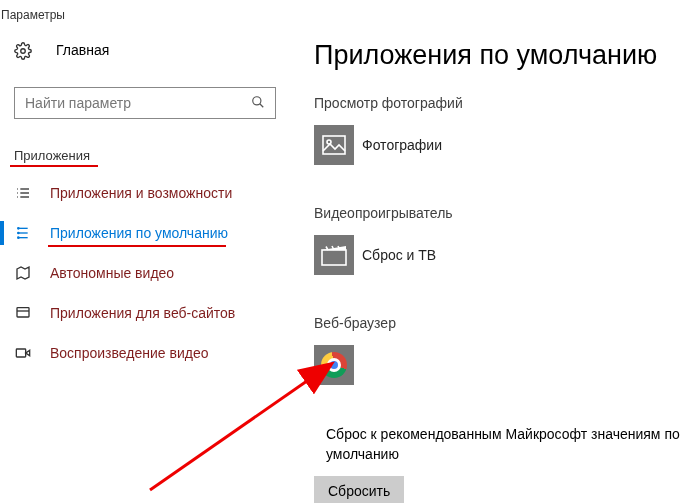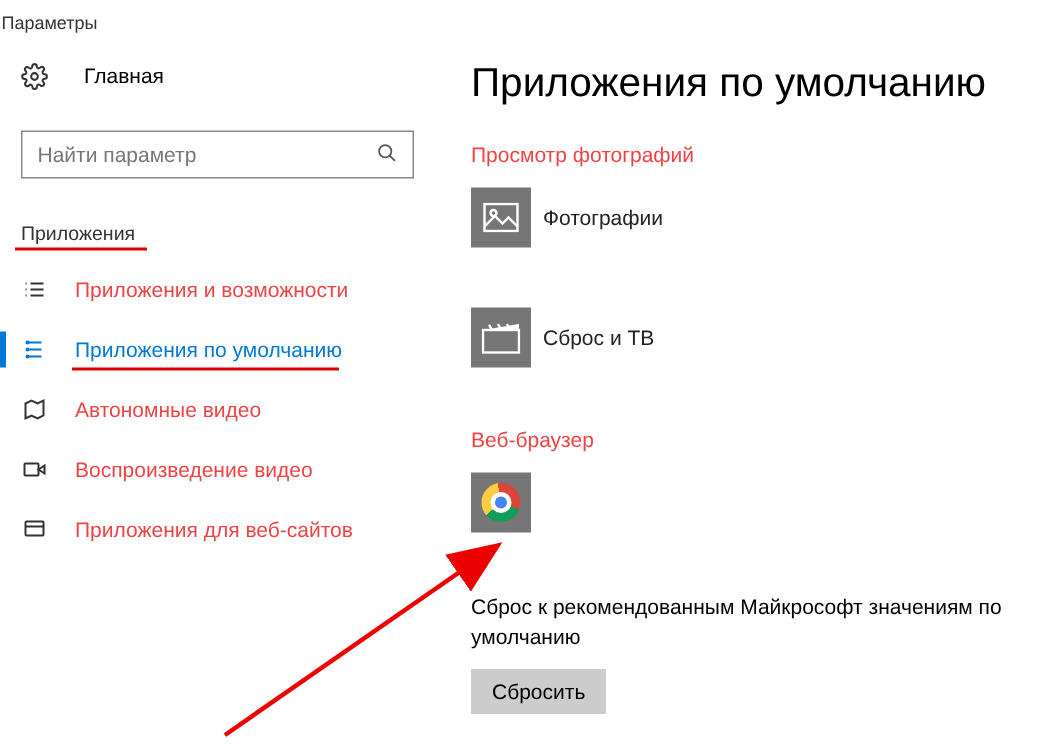--- a/index.html
+++ b/index.html
@@ -72,21 +72,21 @@
     height: 2px;
     background: #d00;
   }
   .navlist { list-style: none; }
   .navitem {
     display: flex;
     align-items: center;
     gap: 18px;
     padding: 12px 0;
     font-size: 14px;
-    color: #ef4444;
+    color: #7f1d1d;
     cursor: pointer;
     position: relative;
   }
   .navitem .navicon { width: 18px; display: flex; justify-content: center; }
   .navitem.selected { color: #0078d7; }
   .navitem.selected::before {
     content: "";
     position: absolute;
     left: -14px;
     top: 8px; bottom: 8px;
@@ -106,40 +106,40 @@
     flex: 1;
     padding: 10px 20px 0 24px;
   }
   .main h1 {
     font-weight: 300;
     font-size: 27px;
     margin-bottom: 24px;
   }
   .sec-title {
     font-size: 14px;
-    color: #ef4444;
+    color: #404040;
     margin-bottom: 14px;
   }
   .app-row {
     display: flex;
     align-items: center;
     gap: 8px;
     margin-bottom: 40px;
     cursor: pointer;
   }
   .app-icon {
     width: 40px; height: 40px;
     display: flex;
     align-items: center;
     justify-content: center;
   }
   .gray-tile { background: #767676; }
   .app-label { font-size: 14px; color: #222; }
   .reset-block { margin-top: 8px; }
-  .reset-text { font-size: 14px; margin-bottom: 12px; line-height: 1.4; }
+  .reset-text { font-size: 14px; margin-bottom: 12px; line-height: 1.4; margin-left: 12px; }
   .reset-btn {
     background: #ccc;
     border: none;
     padding: 7px 14px;
     font-size: 14px;
     cursor: pointer;
   }
   
   .chrome-wrap {
     position: relative;
@@ -244,55 +244,56 @@
           <svg width="16" height="16" viewBox="0 0 24 24" fill="none" stroke="#333" stroke-width="2">
             <polygon points="3 6 9 3 15 6 21 3 21 18 15 21 9 18 3 21 3 6"></polygon>
           </svg>
         </span>
         <span>Автономные видео</span>
       </li>
 
       <li class="navitem">
         <span class="navicon">
           <svg width="16" height="16" viewBox="0 0 24 24" fill="none" stroke="#333" stroke-width="2">
+            <rect x="3" y="4" width="18" height="14" rx="1"></rect>
+              <line x1="3" y1="9" x2="21" y2="9"></line>
+          </svg>
+        </span>
+        <span>Приложения для веб-сайтов</span>
+      </li>
+
+      <li class="navitem">
+        <span class="navicon">
+          <svg width="16" height="16" viewBox="0 0 24 24" fill="none" stroke="#333" stroke-width="2">
             <rect x="2" y="6" width="14" height="12" rx="1"></rect>
               <polygon points="22 8 16 12 22 16 22 8"></polygon>
           </svg>
         </span>
         <span>Воспроизведение видео</span>
-      </li>
-
-      <li class="navitem">
-        <span class="navicon">
-          <svg width="16" height="16" viewBox="0 0 24 24" fill="none" stroke="#333" stroke-width="2">
-            <rect x="3" y="4" width="18" height="14" rx="1"></rect>
-              <line x1="3" y1="9" x2="21" y2="9"></line>
-          </svg>
-        </span>
-        <span>Приложения для веб-сайтов</span>
       </li>
 
     </ul>
   </div>
 
   <div class="main">
     <h1>Приложения по умолчанию</h1>
 
     <div class="sec-title">Просмотр фотографий</div>
     <div class="app-row">
       <div class="app-icon gray-tile">
         <svg width="24" height="20" viewBox="0 0 24 20" fill="none" stroke="#fff" stroke-width="1.6">
           <rect x="1" y="1" width="22" height="18"></rect>
           <circle cx="7" cy="7" r="2"></circle>
           <polyline points="1 16 8 9 13 14 17 10 23 16" fill="none"></polyline>
         </svg>
       </div>
       <span class="app-label">Фотографии</span>
     </div>
 
+    <div class="sec-title">Видеопроигрыватель</div>
     <div class="app-row">
       <div class="app-icon gray-tile">
         <svg width="26" height="22" viewBox="0 0 26 22" fill="none" stroke="#fff" stroke-width="1.6">
           <rect x="1" y="6" width="24" height="15"></rect>
           <polygon points="1 6 25 2 25 6" fill="#fff" stroke="none"></polygon>
           <line x1="5" y1="2.5" x2="7" y2="6"></line>
             <line x1="11" y1="2" x2="13" y2="6"></line>
             <line x1="17" y1="2" x2="19" y2="6"></line>
         </svg>
       </div>

